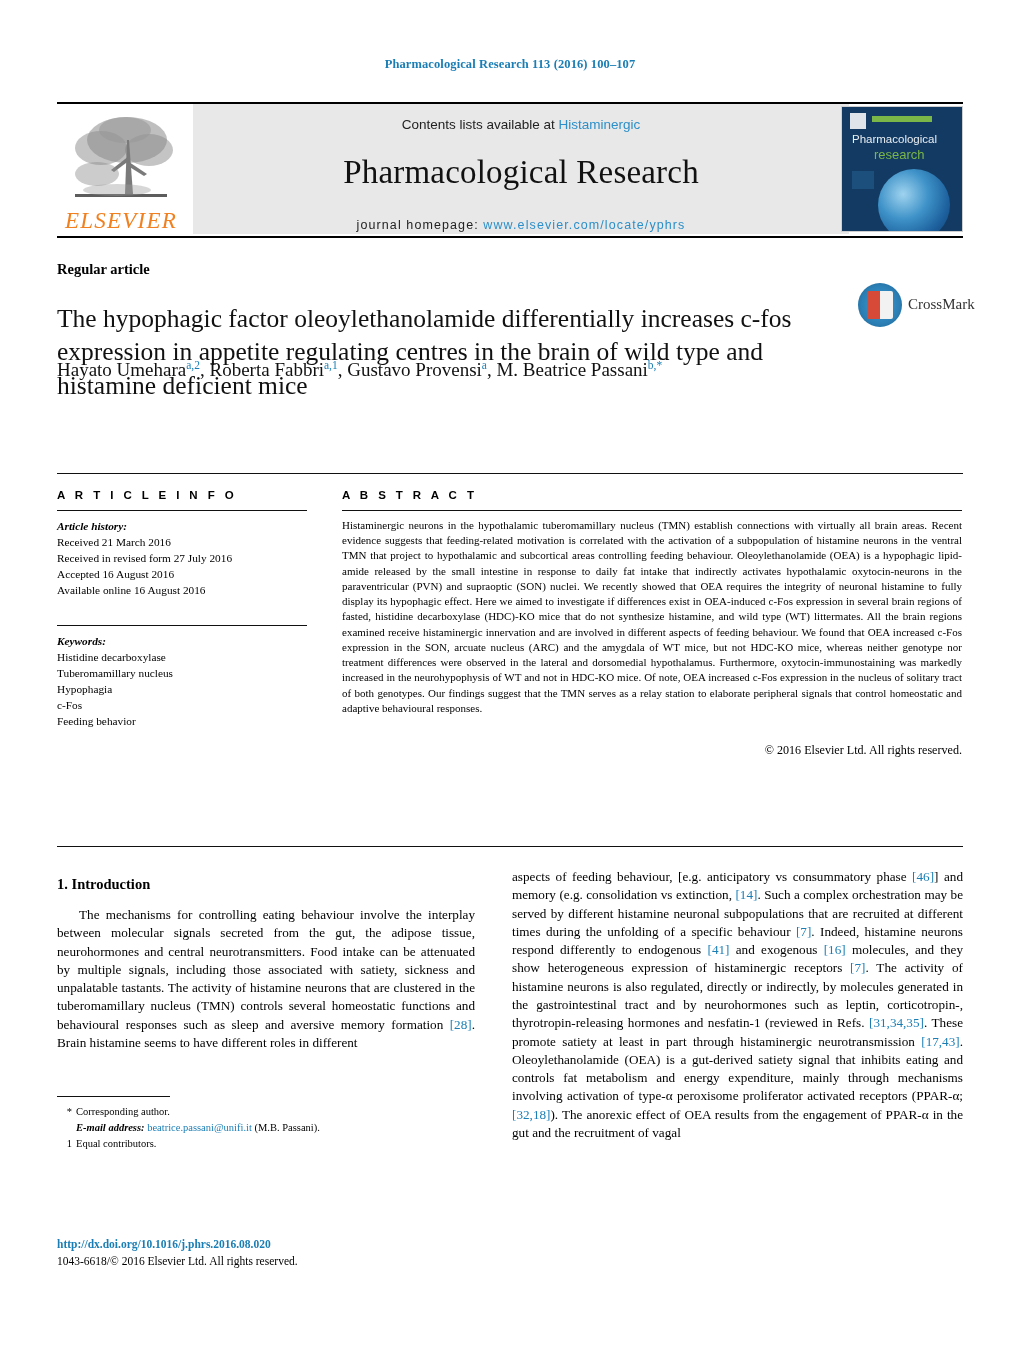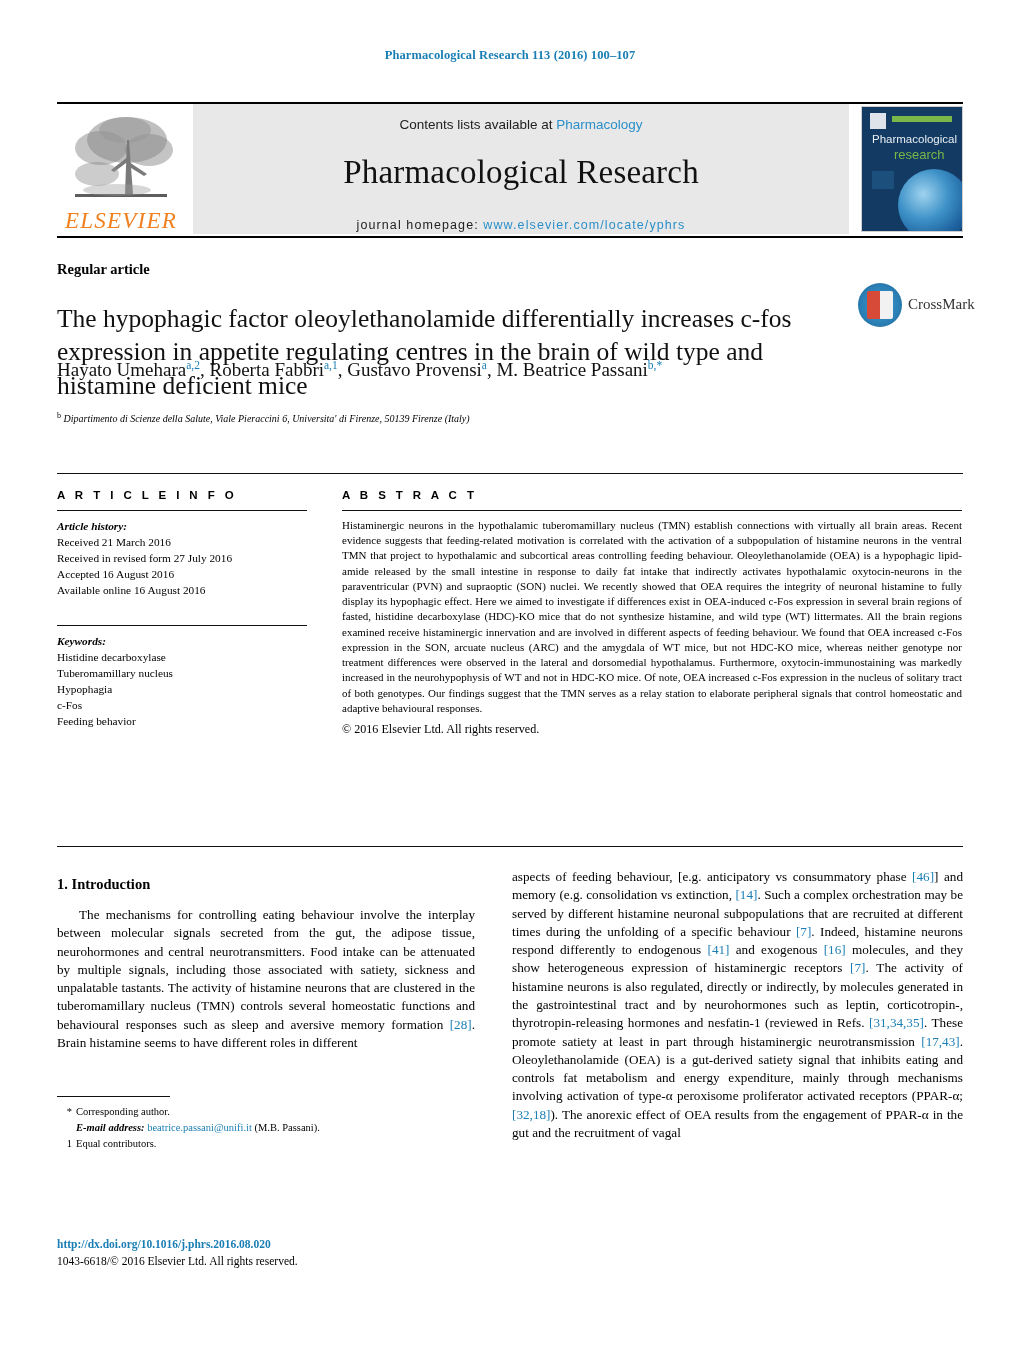--- a/index.html
+++ b/index.html
@@ -18,21 +18,21 @@
   .page {
     position: relative;
     width: 1020px;
     height: 1351px;
     padding: 0;
   }
 
   
   .runhead {
     position: absolute;
-    top: 48px;
+    top: 57px;
     left: 0;
     width: 1020px;
     text-align: center;
     font-size: 12.5px;
     font-weight: bold;
     color: #1a7eb5;
     letter-spacing: .1px;
   }
 
   
@@ -116,21 +116,21 @@
   }
   .homepage-line .url { color: #2b8fc9; }
   .cover-thumb {
     flex: 0 0 106px;
     width: 106px;
     position: relative;
   }
   .cover-inner {
     position: absolute;
     right: 0; top: 2px;
-    width: 102px; height: 126px;
+    width: 122px; height: 126px;
     background: #123a63;
     border: 1px solid #cfcfcf;
     box-sizing: border-box;
     overflow: hidden;
   }
   .cov-bar { position:absolute; left:30px; top:9px; width:60px; height:6px; background:#7ab648; }
   .cov-sq  { position:absolute; left:8px; top:6px; width:16px; height:16px; background:#dfe4ea; }
   .cov-t1  { position:absolute; left:10px; top:26px; font-family:"Liberation Sans",sans-serif; font-size:11.5px; color:#e9eef3; }
   .cov-t2  { position:absolute; left:32px; top:40px; font-family:"Liberation Sans",sans-serif; font-size:13px; color:#7ab648; }
   .cov-circ{ position:absolute; left:36px; top:62px; width:72px; height:72px; border-radius:50%;
@@ -222,21 +222,22 @@
   .info-body .ital { font-style: italic; font-weight: bold; }
   .kw-gap { height: 18px; }
   .abs-text {
     font-size: 11px;
     line-height: 1.385;
     text-align: justify;
     margin-top: 2px;
   }
   .abs-copy {
     font-size: 12.1px;
-    margin-top: 6px;
+    text-align: right;
+    margin-top: 27px;
   }
 
   
   .col-left {
     position: absolute; left: 57px; top: 868px; width: 418px;
   }
   .col-right {
     position: absolute; left: 512px; top: 868px; width: 451px;
   }
   .sec-title {
@@ -293,21 +294,21 @@
           <ellipse cx="30" cy="64" rx="22" ry="12" fill="#8f8f8f" opacity="0.45"></ellipse>
           <rect x="8" y="84" width="92" height="3" fill="#5d5d5d"></rect>
           <ellipse cx="50" cy="80" rx="34" ry="6" fill="#9a9a9a" opacity="0.4"></ellipse>
         </g>
       </svg>
       <div class="elsevier-word">ELSEVIER</div>
     </div>
 
     <div class="journal-center">
       <div class="contents-line">
-        <span>Contents lists available at </span><span class="sd">Pharmacology</span>
+        <span>Contents lists available at </span><span class="sd">Histaminergic</span>
       </div>
       <div class="journal-title">Pharmacological Research</div>
       <div class="homepage-line">
         <span>journal homepage: </span><span class="url">www.elsevier.com/locate/yphrs</span>
       </div>
     </div>
 
     <div class="cover-thumb">
       <div class="cover-inner">
         <div class="cov-sq"></div>
@@ -332,21 +333,20 @@
   </div>
 
   <div class="authors">
     <span><span>Hayato Umehara</span><sup>a,2</sup></span>,
     <span><span>Roberta Fabbri</span><sup>a,1</sup></span>,
     <span><span>Gustavo Provensi</span><sup>a</sup></span>,
     <span><span>M. Beatrice Passani</span><sup>b,*</sup></span>
   </div>
 
   <div class="affil">
-    <div><sup>b</sup> <span>Dipartimento di Scienze della Salute, Viale Pieraccini 6, Universita' di Firenze, 50139 Firenze (Italy)</span></div>
   </div>
 
   <div class="block-rule-top"></div>
 
   <div class="info-col">
     <div class="secthead">A R T I C L E   I N F O</div>
     <div class="thin-rule"></div>
     <div class="info-body">
       <div class="ital">Article history:</div>
       <div>Received 21 March 2016</div>

